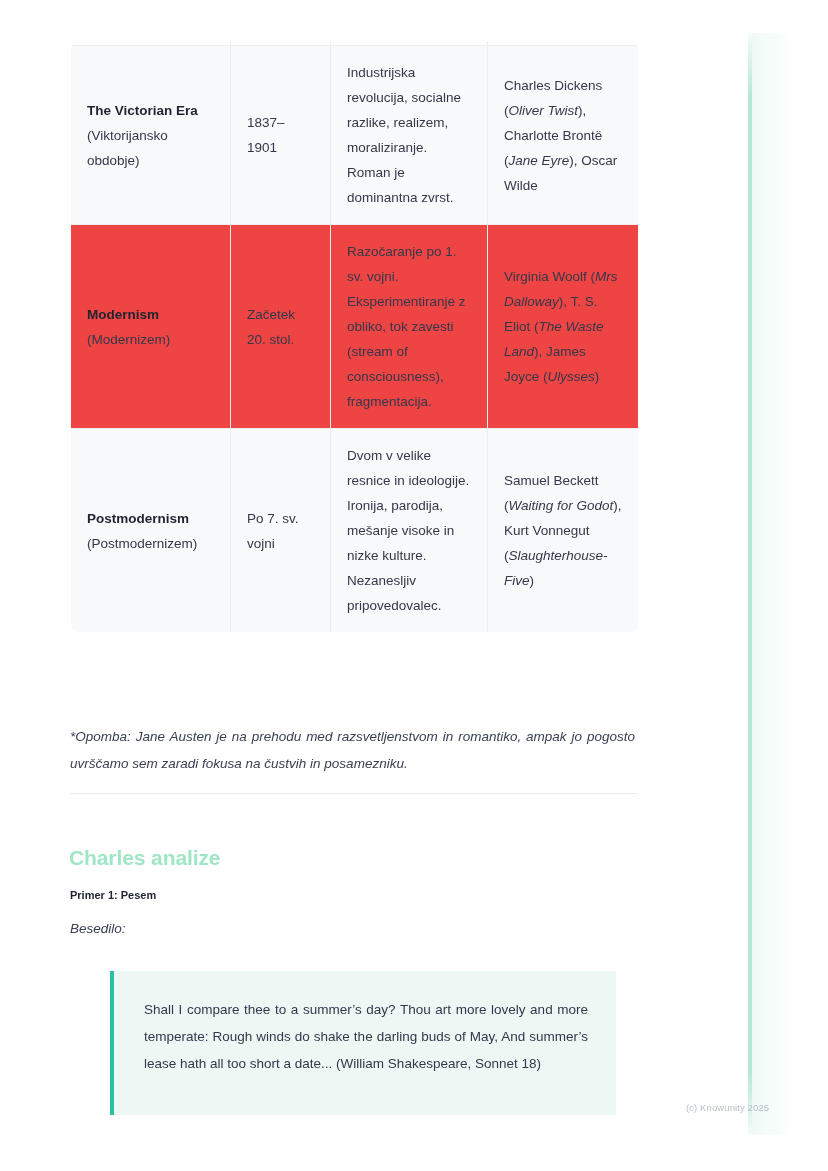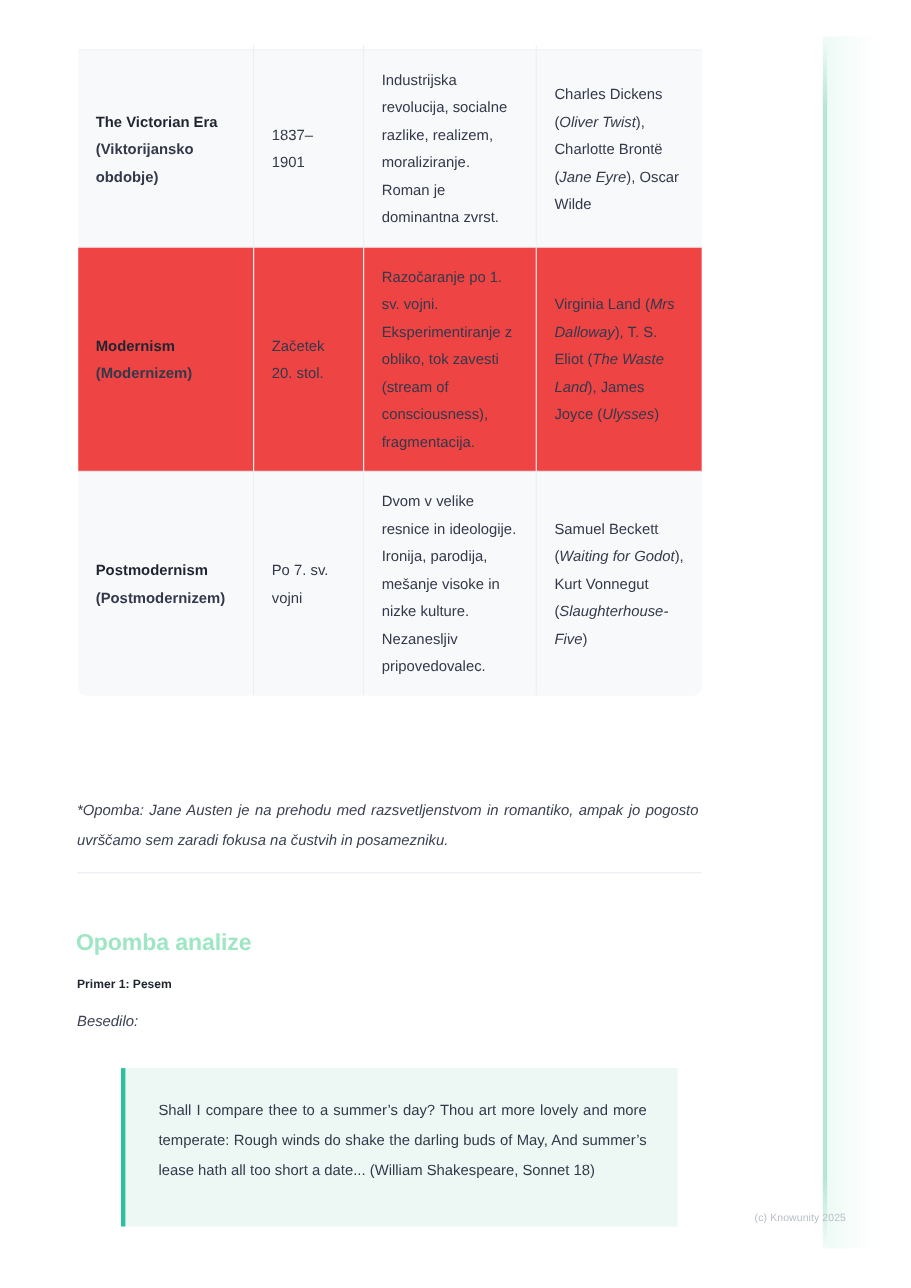--- a/index.html
+++ b/index.html
@@ -91,21 +91,20 @@
   .period-name {
     font-weight: 700;
     color: #1f2430;
     display: block;
     line-height: 25px;
   }
   .period-sl {
     display: block;
     color: #33384a;
     line-height: 25px;
-    font-weight: bold;
   }
 
   
   .note {
     position: absolute;
     left: 70px;
     top: 723px;
     width: 565px;
     font-style: italic;
     font-size: 13.5px;
@@ -221,40 +220,40 @@
             <td>Industrijska revolucija, socialne razlike, realizem, moraliziranje. Roman je dominantna zvrst.</td>
             <td><span>Charles Dickens (</span><em>Oliver Twist</em><span>), Charlotte Brontë (</span><em>Jane Eyre</em><span>), Oscar Wilde</span></td>
           </tr>
           <tr class="plain">
             <td>
               <span class="period-name">Modernism</span>
               <span class="period-sl">(Modernizem)</span>
             </td>
             <td>Začetek 20. stol.</td>
             <td>Razočaranje po 1. sv. vojni. Eksperimentiranje z obliko, tok zavesti (stream of consciousness), fragmentacija.</td>
-            <td><span>Virginia Land (</span><em>Mrs Dalloway</em><span>), T. S. Eliot (</span><em>The Waste Land</em><span>), James Joyce (</span><em>Ulysses</em><span>)</span></td>
+            <td><span>Virginia Woolf (</span><em>Mrs Dalloway</em><span>), T. S. Eliot (</span><em>The Waste Land</em><span>), James Joyce (</span><em>Ulysses</em><span>)</span></td>
           </tr>
           <tr class="stripe">
             <td>
               <span class="period-name">Postmodernism</span>
               <span class="period-sl">(Postmodernizem)</span>
             </td>
             <td>Po 7. sv. vojni</td>
             <td>Dvom v velike resnice in ideologije. Ironija, parodija, mešanje visoke in nizke kulture. Nezanesljiv pripovedovalec.</td>
             <td><span>Samuel Beckett (</span><em>Waiting for Godot</em><span>), Kurt Vonnegut (</span><em>Slaughterhouse-Five</em><span>)</span></td>
           </tr>
         </tbody>
     </table>
   </div>
 
   <div class="note">*Opomba: Jane Austen je na prehodu med razsvetljenstvom in romantiko, ampak jo pogosto uvrščamo sem zaradi fokusa na čustvih in posamezniku.</div>
 
   <div class="divider"></div>
 
-  <h2 class="section-heading">Opomba analize</h2>
+  <h2 class="section-heading">Charles analize</h2>
 
   <h3 class="sub-heading">Primer 1: Pesem</h3>
 
   <div class="field-label">Besedilo:</div>
 
   <blockquote class="quote-block">
     <div class="quote-text">Shall I compare thee to a summer’s day? Thou art more lovely and more temperate: Rough winds do shake the darling buds of May, And summer’s lease hath all too short a date... (William Shakespeare, Sonnet 18)</div>
   </blockquote>
 
   <div class="footer-credit">(c) Knowunity 2025</div>

